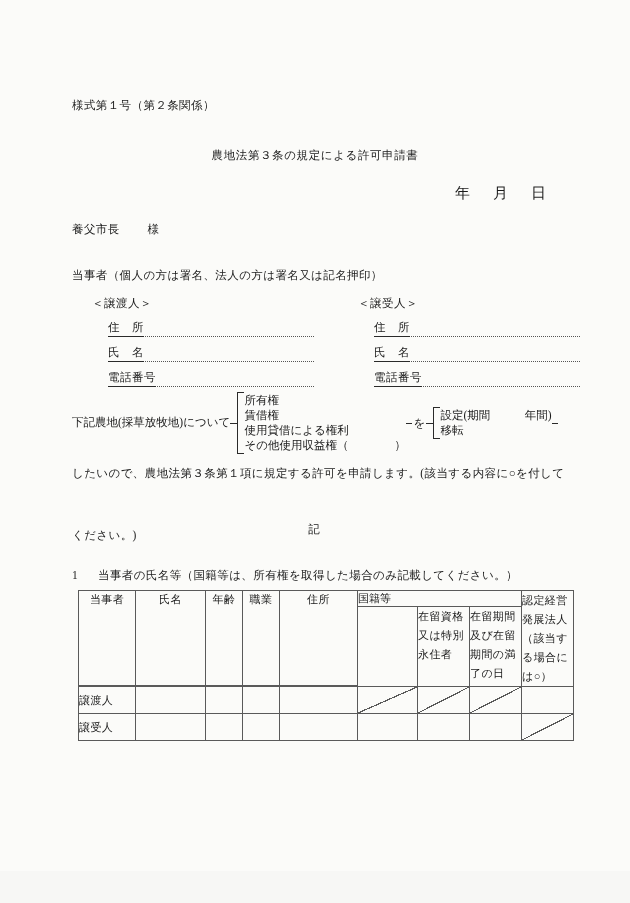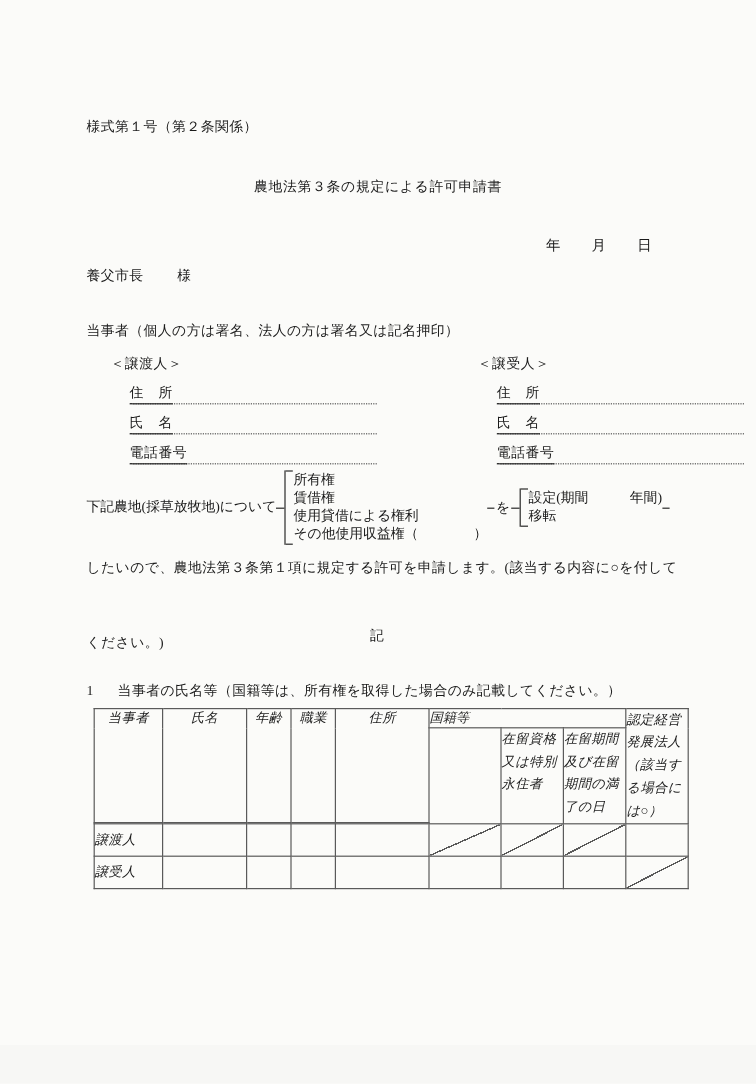--- a/index.html
+++ b/index.html
@@ -22,35 +22,35 @@
   
   .t { position: absolute; white-space: nowrap; font-size: 11.5px; letter-spacing: .4px; }
 
   
   .form-no { left: 72px; top: 98px; font-size: 11.5px; }
 
   
   .doc-title { left: 0; right: 0; top: 148px; text-align: center; font-size: 11.5px; letter-spacing: .6px; }
 
   
-  .date-line { left: 455px; top: 196px; font-size: 12px; }
+  .date-line { left: 455px; top: 184px; font-size: 15px; }
   .date-line span { display: inline-block; width: 38px; text-align: left; }
   .date-line span:last-child { width: auto; }
 
   
   .addressee { left: 72px; top: 222px; font-size: 11.5px; }
   .addressee .sama { margin-left: 28px; }
 
   
   .parties-head { left: 72px; top: 268px; font-size: 11.5px; }
 
   
   .party { position: absolute; top: 296px; font-size: 11.5px; }
   .party.left  { left: 92px;  width: 222px; }
-  .party.right { left: 358px; width: 222px; margin-left: 40px; }
+  .party.right { left: 358px; width: 222px; }
   .party .ptitle { margin-bottom: 9px; letter-spacing: .5px; }
   .field {
     display: flex;
     align-items: flex-start;
     margin-left: 16px;
     margin-bottom: 8px;
     border-bottom: 1px dotted #555;
     height: 16px;
   }
   .field .lab {
@@ -97,21 +97,21 @@
   .tail2 { position: absolute; left: 72px; top: 492px; font-size: 11.5px; margin-top: 36px; }
 
   
   .ki { left: 0; right: 0; top: 522px; text-align: center; font-size: 11.5px; letter-spacing: 2px; }
 
   
   .sec1-head { left: 72px; top: 568px; font-size: 11.5px; }
   .sec1-head .num { display: inline-block; width: 26px; }
 
   
-  .tbl-wrap { position: absolute; left: 78px; top: 590px; width: 477px; font-style: italic; }
+  .tbl-wrap { position: absolute; left: 78px; top: 590px; width: 477px; }
   table.form {
     border-collapse: collapse;
     width: 477px;
     table-layout: fixed;
     font-size: 11px;
   }
   table.form td {
     border: 1px solid #5a5a5a;
     padding: 0;
     vertical-align: top;

